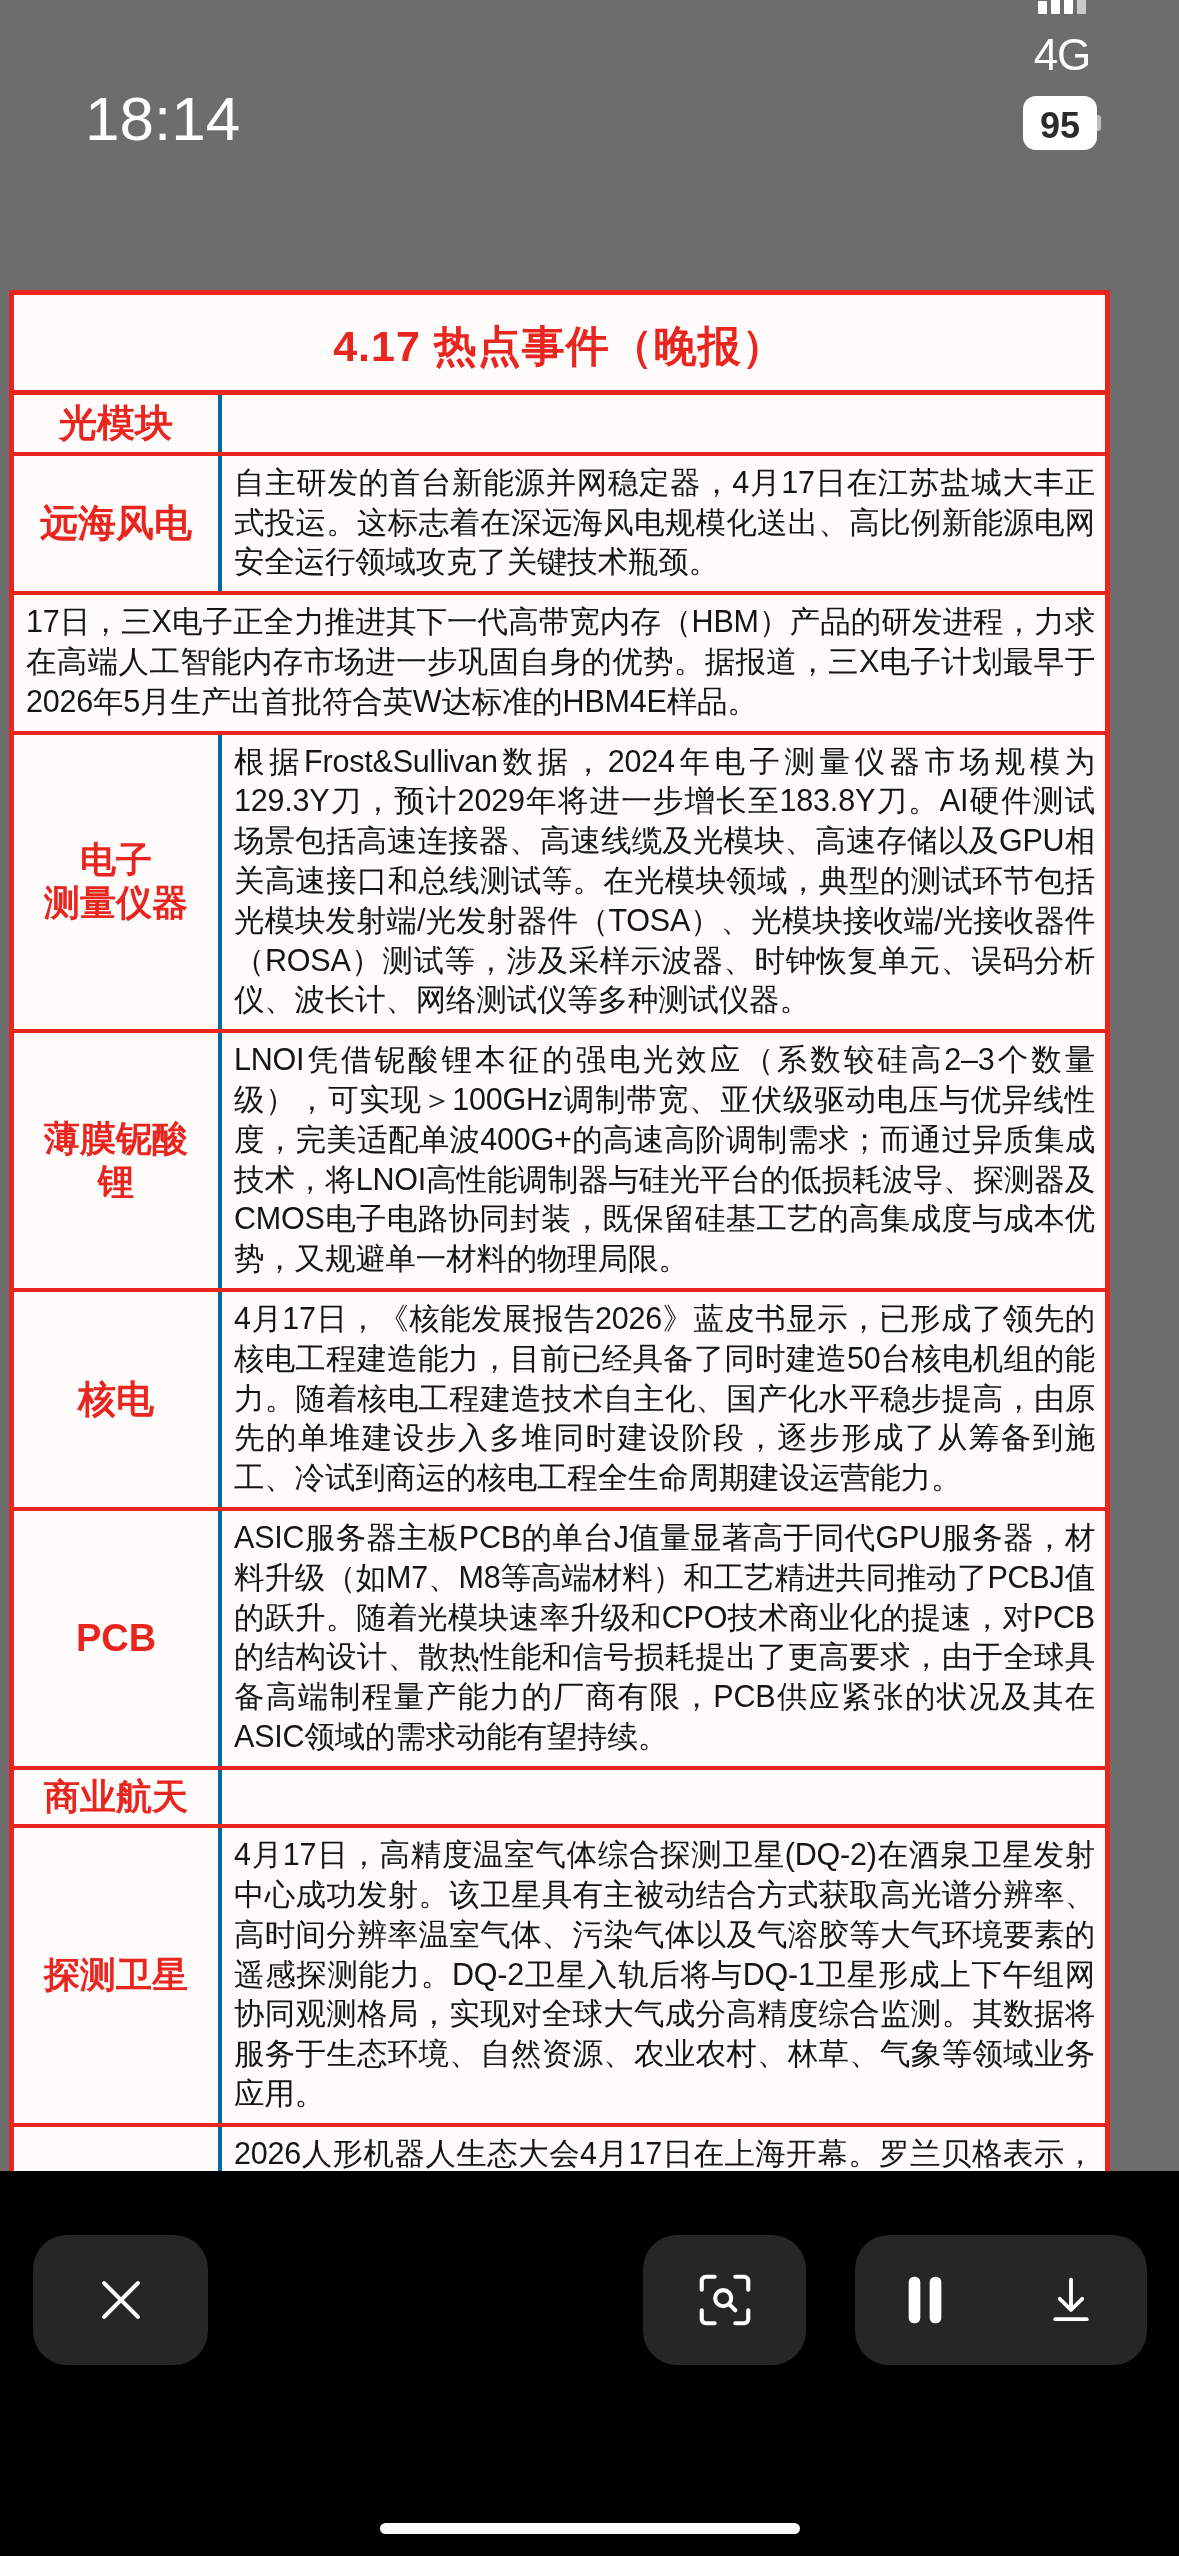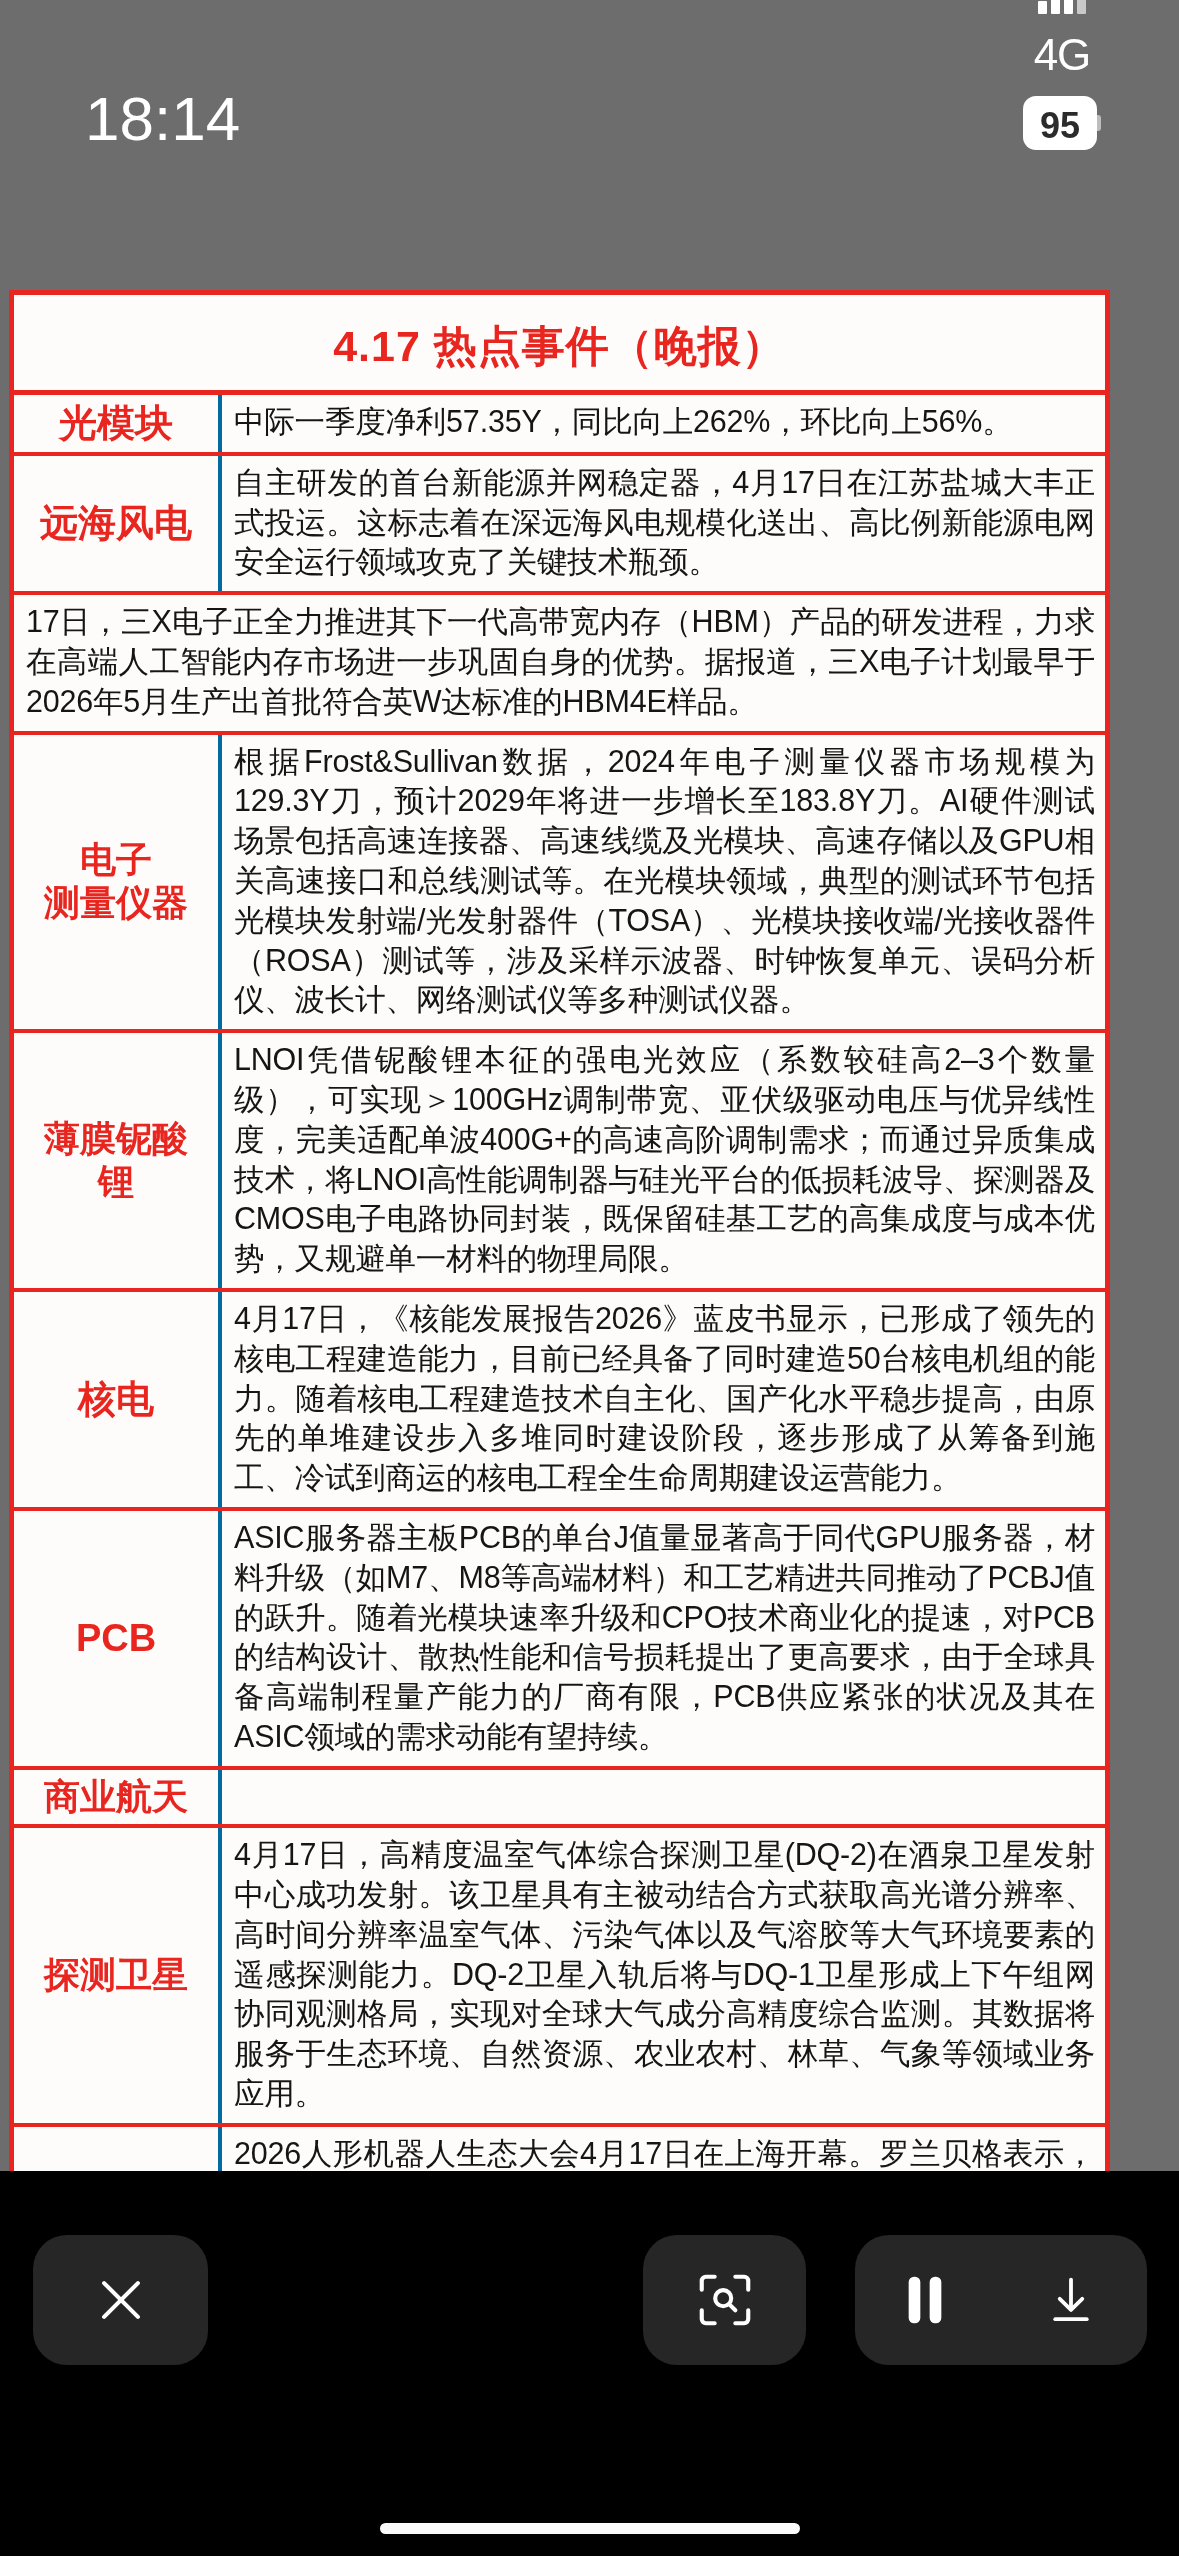--- a/index.html
+++ b/index.html
@@ -115,21 +115,20 @@
   </div>
 
   <div class="table-wrap">
 
     <div class="title-row">
       <span class="title">4.17 热点事件（晚报）</span>
     </div>
 
     <div class="row">
       <div class="cat">光模块</div>
-      <div class="desc">中际一季度净利57.35Y，同比向上262%，环比向上56%。</div>
     </div>
 
     <div class="row">
       <div class="cat">远海风电</div>
       <div class="desc">自主研发的首台新能源并网稳定器，4月17日在江苏盐城大丰正式投运。这标志着在深远海风电规模化送出、高比例新能源电网安全运行领域攻克了关键技术瓶颈。</div>
     </div>
 
     <div class="row">
       <div class="desc">17日，三X电子正全力推进其下一代高带宽内存（HBM）产品的研发进程，力求在高端人工智能内存市场进一步巩固自身的优势。据报道，三X电子计划最早于2026年5月生产出首批符合英W达标准的HBM4E样品。</div>
     </div>

